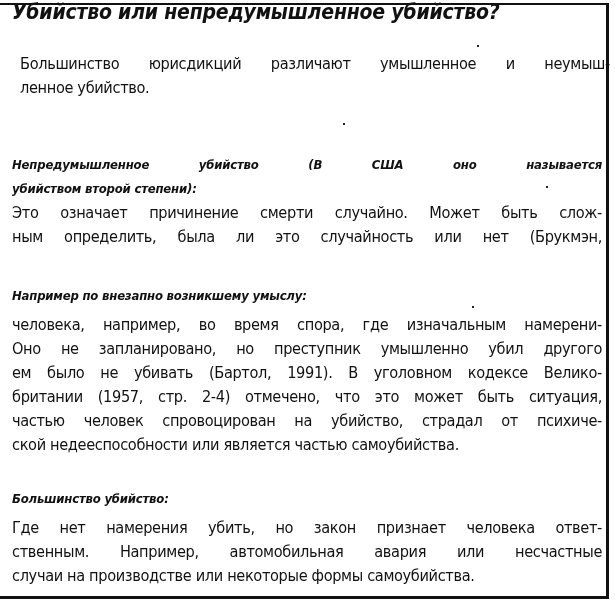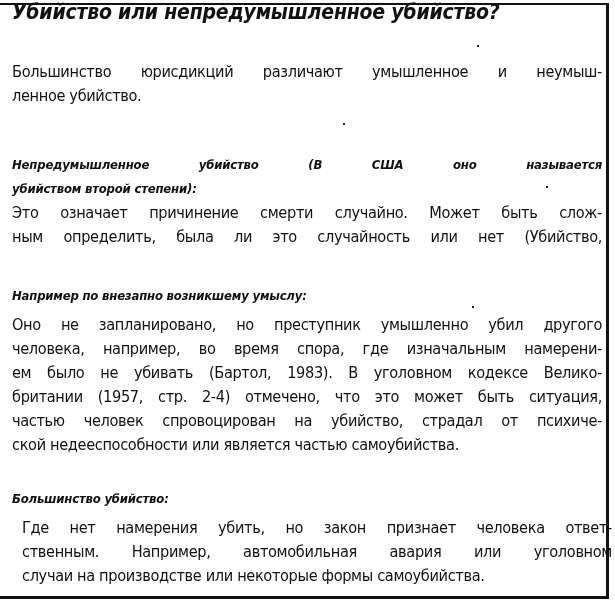--- a/index.html
+++ b/index.html
@@ -73,51 +73,51 @@
       background: #222;
     }
   </style>
 </head>
 <body>
 
 <div class="box"></div>
 
 <div class="title">Убийство или непредумышленное убийство?</div>
 
-<div class="para" style="top:60px;">
+<div class="para" style="top:52px;margin-left:8px;">
   <span class="line">Большинство юрисдикций различают умышленное и неумыш-</span>
   <span class="line last">ленное убийство.</span>
 </div>
 
 <div class="heading" style="top:153px;">
   <span class="line">Непредумышленное убийство (В США оно называется</span>
   <span class="line last">убийством второй степени):</span>
 </div>
 <div class="para" style="top:201px;">
   <span class="line">Это означает причинение смерти случайно. Может быть слож-</span>
-  <span class="line">ным определить, была ли это случайность или нет (Убийство,</span>
+  <span class="line">ным определить, была ли это случайность или нет (Брукмэн,</span>
 </div>
 
 <div class="heading" style="top:284px;">
   <span class="line last">Например по внезапно возникшему умыслу:</span>
 </div>
 <div class="para" style="top:313px;">
+  <span class="line">человека, например, во время спора, где изначальным намерени-</span>
   <span class="line">Оно не запланировано, но преступник умышленно убил другого</span>
-  <span class="line">человека, например, во время спора, где изначальным намерени-</span>
-  <span class="line">ем было не убивать (Бартол, 1983). В уголовном кодексе Велико-</span>
+  <span class="line">ем было не убивать (Бартол, 1991). В уголовном кодексе Велико-</span>
   <span class="line">британии (1957, стр. 2-4) отмечено, что это может быть ситуация,</span>
   <span class="line">частью человек спровоцирован на убийство, страдал от психиче-</span>
   <span class="line last">ской недееспособности или является частью самоубийства.</span>
 </div>
 
 <div class="heading" style="top:487px;">
   <span class="line last">Большинство убийство:</span>
 </div>
-<div class="para" style="top:516px;margin-left:10px;">
+<div class="para" style="top:516px;">
   <span class="line">Где нет намерения убить, но закон признает человека ответ-</span>
-  <span class="line">ственным. Например, автомобильная авария или уголовном</span>
+  <span class="line">ственным. Например, автомобильная авария или несчастные</span>
   <span class="line last">случаи на производстве или некоторые формы самоубийства.</span>
 </div>
 
 <div class="dot" style="left:477px;top:45px;"></div>
 <div class="dot" style="left:343px;top:123px;"></div>
 <div class="dot" style="left:546px;top:186px;"></div>
 <div class="dot" style="left:472px;top:306px;"></div>
 
 </body></html>

